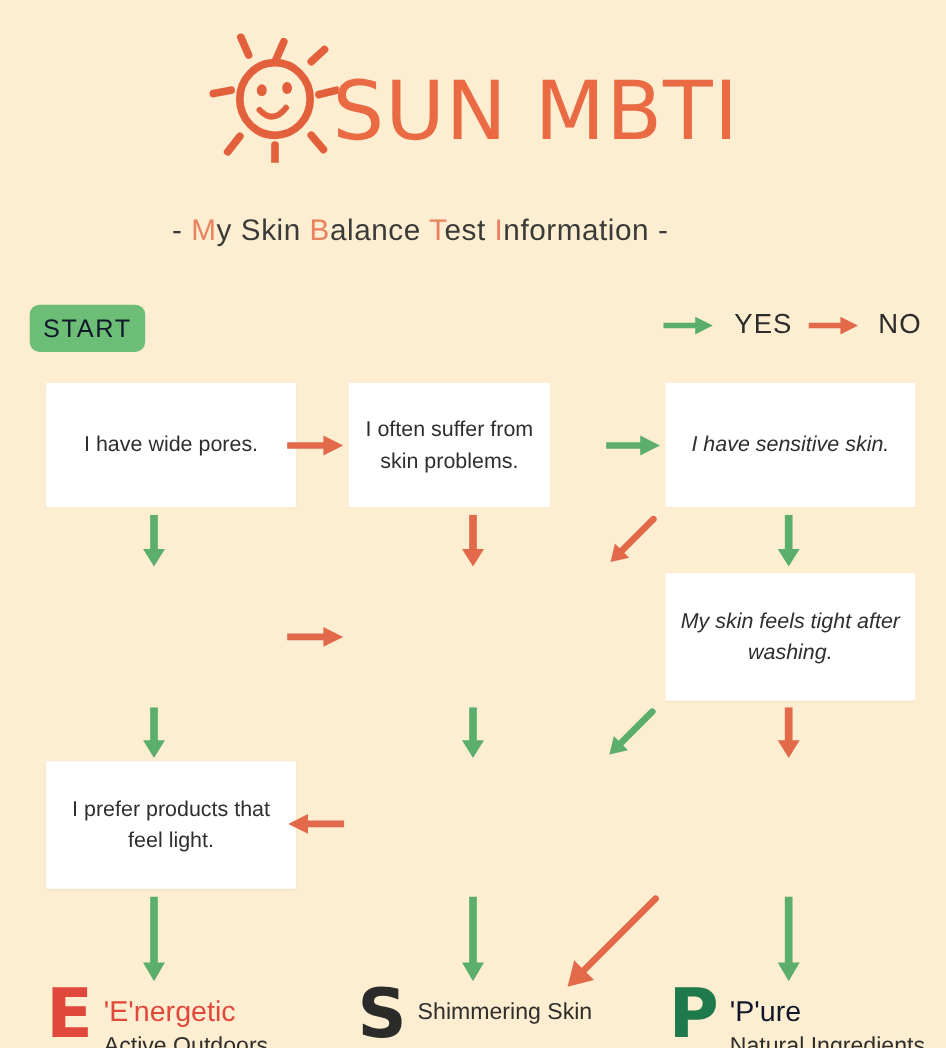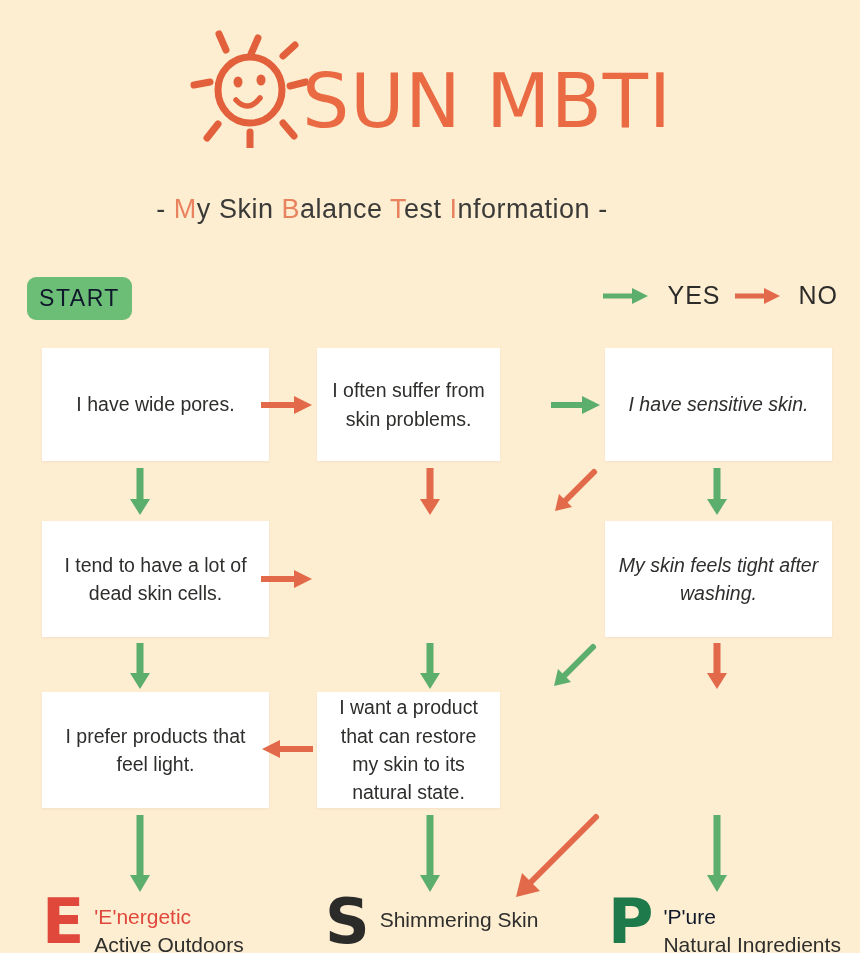--- a/index.html
+++ b/index.html
@@ -67,21 +67,21 @@
   
   .result { position: absolute; top: 898px; display: flex; align-items: flex-start; gap: 10px; }
   .r1 { left: 42px; }
   .r2 { left: 325px; }
   .r3 { left: 608px; }
   .result-letter {
     font-size: 62px; line-height: 0.78; font-weight: 700;
     font-family: "DejaVu Sans", sans-serif;
   }
   .result-texts { padding-top: 6px; }
-  .result-title { font-size: 21px; line-height: 1.2; white-space: nowrap; }
+  .result-title { font-size: 26px; line-height: 1.2; white-space: nowrap; }
   .result-sub { font-size: 21px; line-height: 1.25; color: #2E2E2C; white-space: nowrap; margin-top: 3px; }
 </style>
 </head>
 <body>
 
 <div id="root">
 
   <div class="header">
     <div class="logo-row">
       <svg class="sun-icon" viewBox="0 0 120 120">
@@ -123,25 +123,23 @@
         <path d="M0 7.5 H29 V2 L45 10 L29 18 V12.5 H0 Z" fill="#E2694A"></path>
       </svg>
       <span class="legend-label">NO</span>
     </div>
   </div>
 
   <div class="qbox col-a row-1">I have wide pores.</div>
   <div class="qbox col-b row-1">I often suffer from skin problems.</div>
   <div class="qbox col-c row-1">I have sensitive skin.</div>
 
-  <div class="qbox col-a row-2">I tend to have a lot of dead skin cells.</div>
   <div class="qbox col-c row-2">My skin feels tight after washing.</div>
 
   <div class="qbox col-a row-3">I prefer products that feel light.</div>
-  <div class="qbox col-b row-3">I want a product that can restore my skin to its natural state.</div>
 
   <svg class="arrow" style="left:261px; top:394px; width:52px; height:22px;" viewBox="0 0 52 22">
     <path d="M0 8 H33 V2 L51 11 L33 20 V14 H0 Z" fill="#E2694A"></path>
   </svg>
   <svg class="arrow" style="left:551px; top:394px; width:50px; height:22px;" viewBox="0 0 50 22">
     <path d="M0 8 H31 V2 L49 11 L31 20 V14 H0 Z" fill="#5CAE6C"></path>
   </svg>
 
   <svg class="arrow" style="left:128px; top:468px; width:24px; height:48px;" viewBox="0 0 24 48">
     <path d="M8.5 0 H15.5 V31 H22 L12 47 L2 31 H8.5 Z" fill="#5CAE6C"></path>

